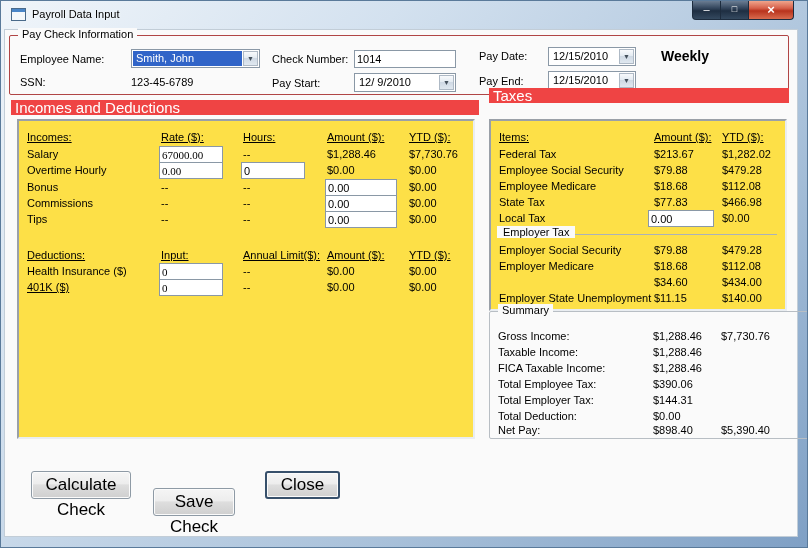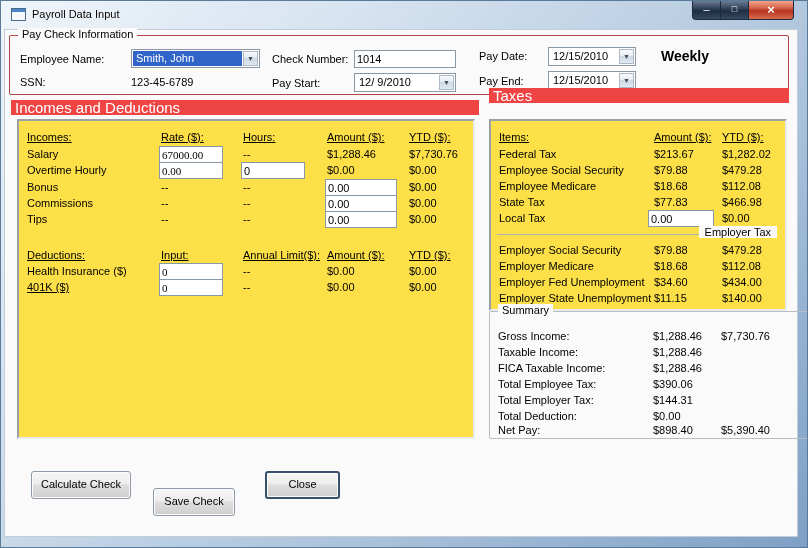--- a/index.html
+++ b/index.html
@@ -73,28 +73,28 @@
   .in-c3 { left:222px; width:64px; top:0; }
   .in-c4 { left:306px; width:72px; top:0; }
 
   
   .t1 { left:8px;   width:152px; }
   .t2 { left:163px; width:66px; }
   .t3 { left:231px; width:62px; }
   .in-t2 { left:157px; width:66px; top:0; }
 
   
-  .emp-hdr { position:absolute; left:6px; right:8px; height:16px; text-align:right; }
+  .emp-hdr { position:absolute; left:6px; right:8px; height:16px; text-align:left; }
   .emp-hdr::before { content:""; position:absolute; left:0; right:0; top:8px; border-top:1px solid #aab2ba; }
   .emp-hdr-text { position:relative; background:#fafafa; padding:0 6px; font-size:11px; }
 
   
   .btn { position:absolute; height:28px; border:1px solid #8e9aa5; border-radius:3px;
     background:linear-gradient(#f5f5f5,#ededed 45%,#dedede 50%,#cfcfcf);
-    box-shadow:inset 0 0 0 1px #fbfbfb; font-size:11px; text-align:center; line-height:25px; cursor:default; }
+    box-shadow:inset 0 0 0 1px #fbfbfb; font-size:17px; text-align:center; line-height:25px; cursor:default; }
   .btn-default { border:2px solid #37506b; line-height:23px; }
 </style>
 </head>
 <body>
 
 <div class="window">
 
   <div class="titlebar">
     <div class="title-icon"></div>
     <span class="title-text">Payroll Data Input</span>
@@ -264,21 +264,20 @@
         <span class="t1">Employer Social Security</span>
         <span class="t2">$79.88</span>
         <span class="t3">$479.28</span>
       </div>
       <div class="prow" style="top:137px;">
         <span class="t1">Employer Medicare</span>
         <span class="t2">$18.68</span>
         <span class="t3">$112.08</span>
       </div>
       <div class="prow" style="top:153px;">
-        <span class="t1">Employer Fed Unemployment</span>
         <span class="t2">$34.60</span>
         <span class="t3">$434.00</span>
       </div>
       <div class="prow" style="top:169px;">
         <span class="t1">Employer State Unemployment</span>
         <span class="t2">$11.15</span>
         <span class="t3">$140.00</span>
       </div>
     </div>
 

